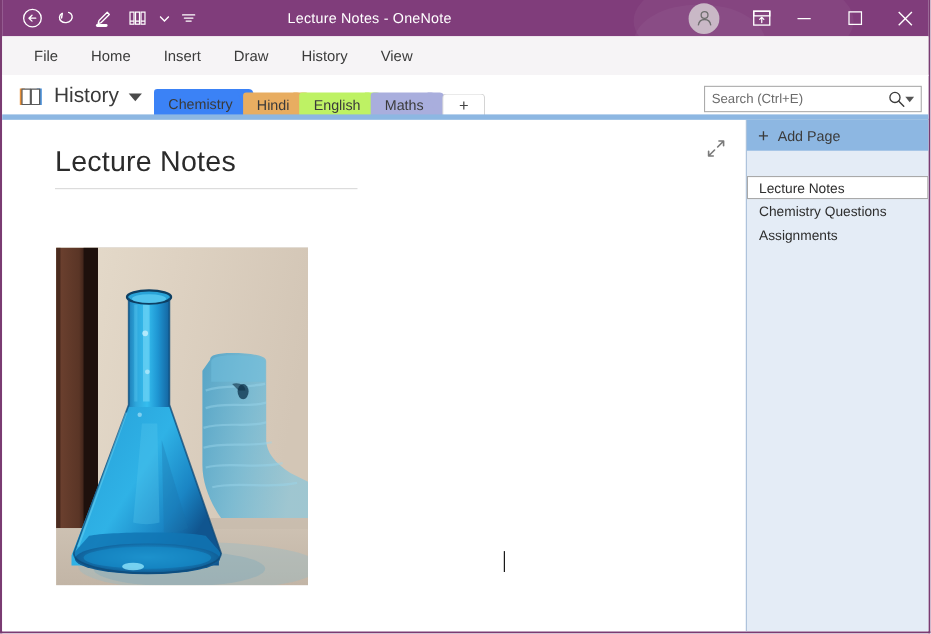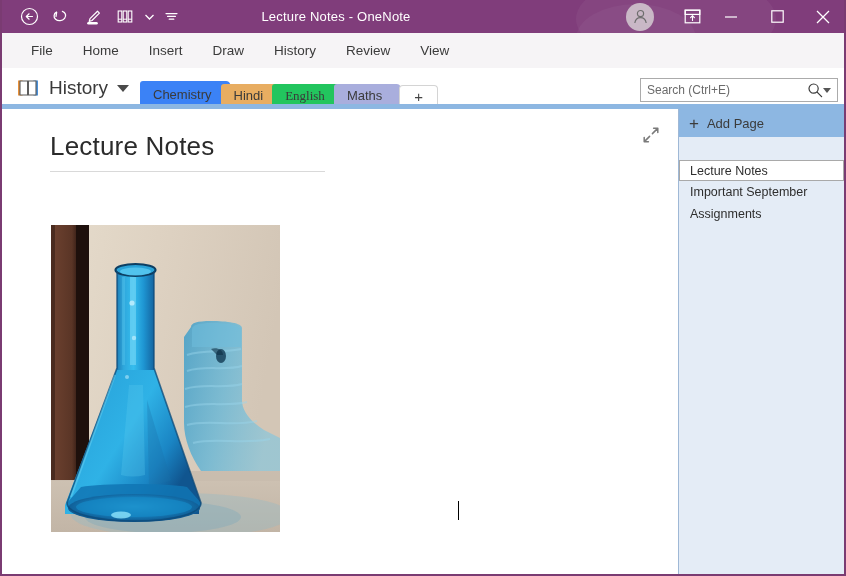--- a/index.html
+++ b/index.html
@@ -421,21 +421,20 @@
     </div>
   </div>
 
   <div class="menubar">
     <div class="items">
       <div class="menu-item">File</div>
       <div class="menu-item">Home</div>
       <div class="menu-item">Insert</div>
       <div class="menu-item">Draw</div>
       <div class="menu-item">History</div>
-      <div class="menu-item">Review</div>
       <div class="menu-item">View</div>
     </div>
   </div>
 
   <div class="tabstrip">
 
     <div class="notebook">
       <div class="nb-icon">
         <svg width="24" height="20" viewBox="0 0 24 20">
           <path d="M2 2.5 H6.6 V17.5 H2 Z" fill="#E8913A"></path>
@@ -449,21 +448,21 @@
       <div class="nb-caret"></div>
     </div>
 
     <div class="tabs">
       <div class="tab active" style="background:#3b82f6;">
         <span>Chemistry</span>
       </div>
       <div class="tab" style="background:#E8AD61;">
         <span>Hindi</span>
       </div>
-      <div class="tab" style="background:#22c55e;font-family:Liberation Serif, serif;">
+      <div class="tab" style="background:#bef264;">
         <span>English</span>
       </div>
       <div class="tab" style="background:#A9AEDD;">
         <span>Maths</span>
       </div>
       <div class="tab addtab">+</div>
     </div>
 
     <div class="searchbox">
       <input class="search-input" type="text" placeholder="Search (Ctrl+E)" style="">
@@ -602,18 +601,18 @@
     <div class="caret-cursor"></div>
   </div>
 
   <div class="pagepane">
     <div class="addpage">
       <span class="plus">+</span>
       <span>Add Page</span>
     </div>
     <div class="pagelist">
       <div class="page-item selected">Lecture Notes</div>
-      <div class="page-item">Important September</div>
+      <div class="page-item">Chemistry Questions</div>
       <div class="page-item">Assignments</div>
     </div>
   </div>
 
 </div>
 
 </body></html>

